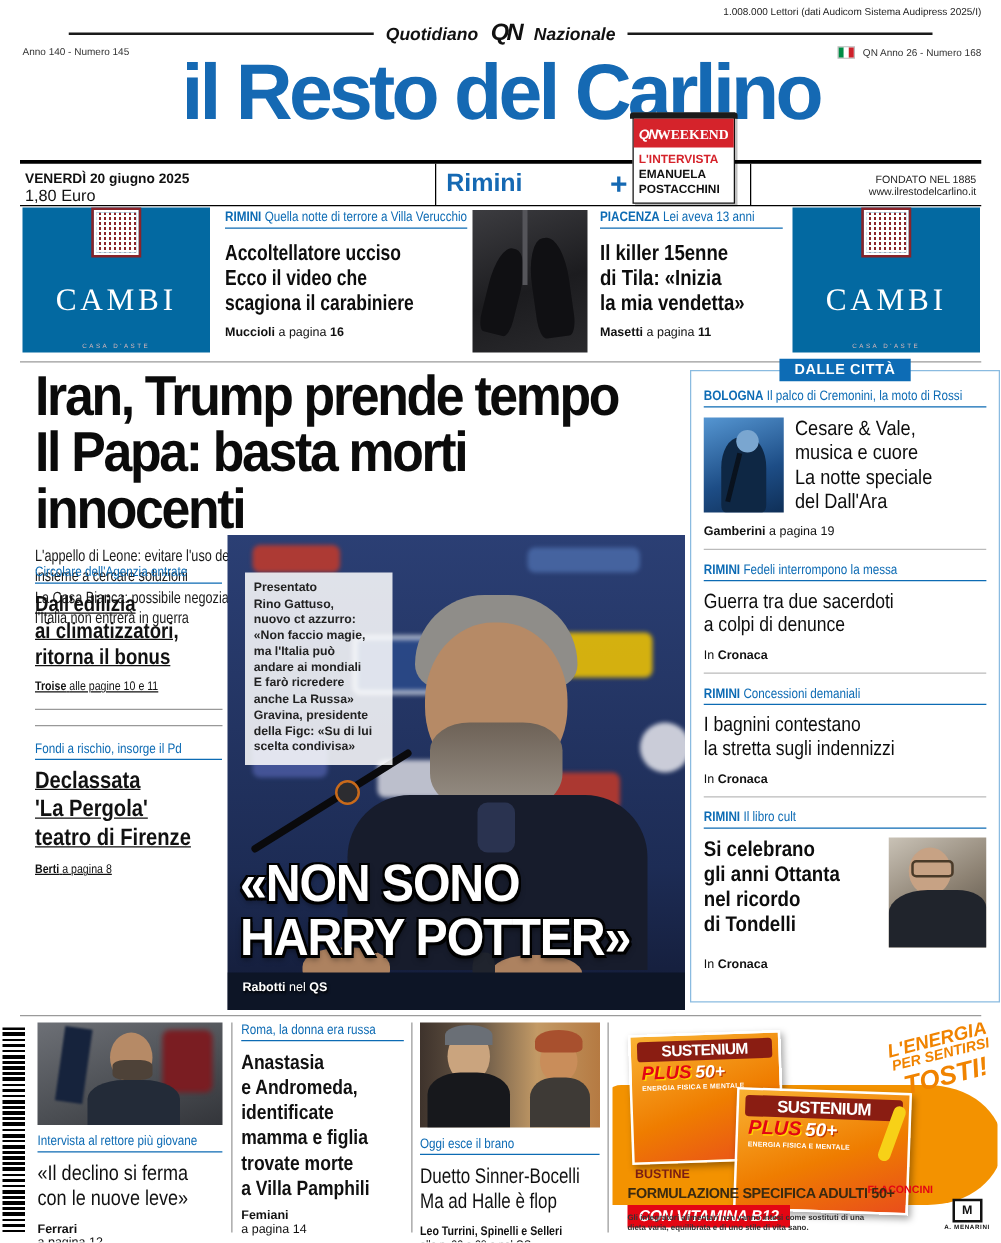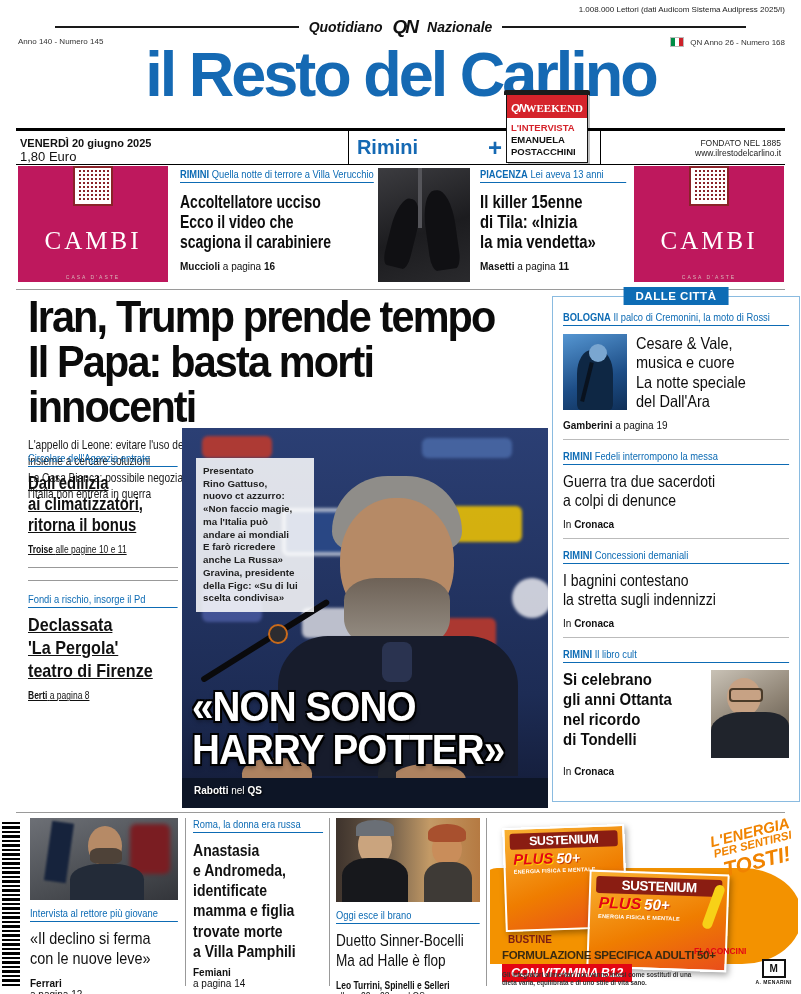--- a/index.html
+++ b/index.html
@@ -39,21 +39,21 @@
            display:flex;align-items:flex-end;}
   .db1{width:328px;padding-left:4px;}
   .db1 .d{font-size:11px;font-weight:800;}
   .db1 .p{font-size:13px;}
   .db2{flex:1;border-left:1px solid #000;height:100%;display:flex;align-items:center;justify-content:center;}
   .db2 .city{color:#1569b3;font-weight:800;font-size:20px;margin-right:70px;}
   .db2 .plus{color:#1569b3;font-weight:800;font-size:24px;margin-right:90px;}
   .db3{width:180px;border-left:1px solid #000;height:100%;display:flex;flex-direction:column;
        align-items:flex-end;justify-content:center;padding-right:4px;font-size:8.5px;color:#222;}
   
-  .cambi{width:150px;height:116px;background:#be185d;color:#fff;display:flex;flex-direction:column;
+  .cambi{width:150px;height:116px;background:#0369a1;color:#fff;display:flex;flex-direction:column;
          align-items:center;justify-content:center;gap:19px;}
   .cambi .qr{width:32px;height:32px;background:
        repeating-linear-gradient(0deg,#fff 0 2px,transparent 2px 4px),
        repeating-linear-gradient(90deg,#fff 0 2px,#8a2329 2px 4px);border:2px solid #fff;outline:2px solid #8a2329;}
   .cambi .nm{font-family:"Liberation Serif",serif;font-size:25px;letter-spacing:3px;margin-top:4px;}
   .cambi .sb{font-size:5px;letter-spacing:2px;color:#d9b8ba;}
   .kick{font-size:11px;color:#0d6bb4;margin-bottom:6px;}
   .kick .kw{display:inline-block;border-bottom:1.5px solid #0d6bb4;padding-bottom:2px;}
   .kick .city{font-weight:800;}
   .hl{font-weight:800;font-size:17.5px;line-height:1.14;color:#0d0d0d;}

